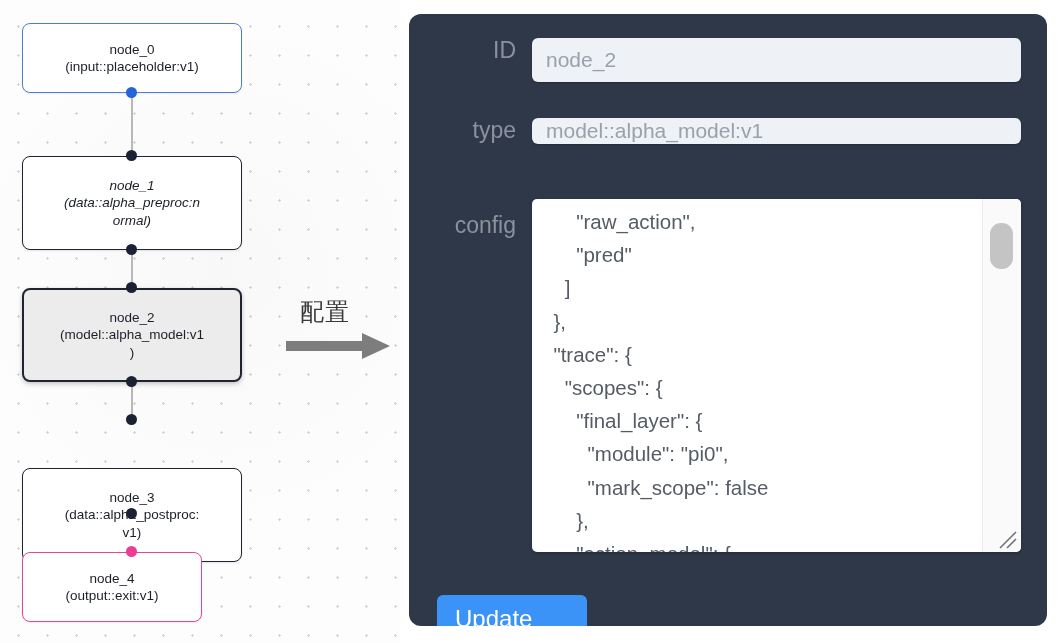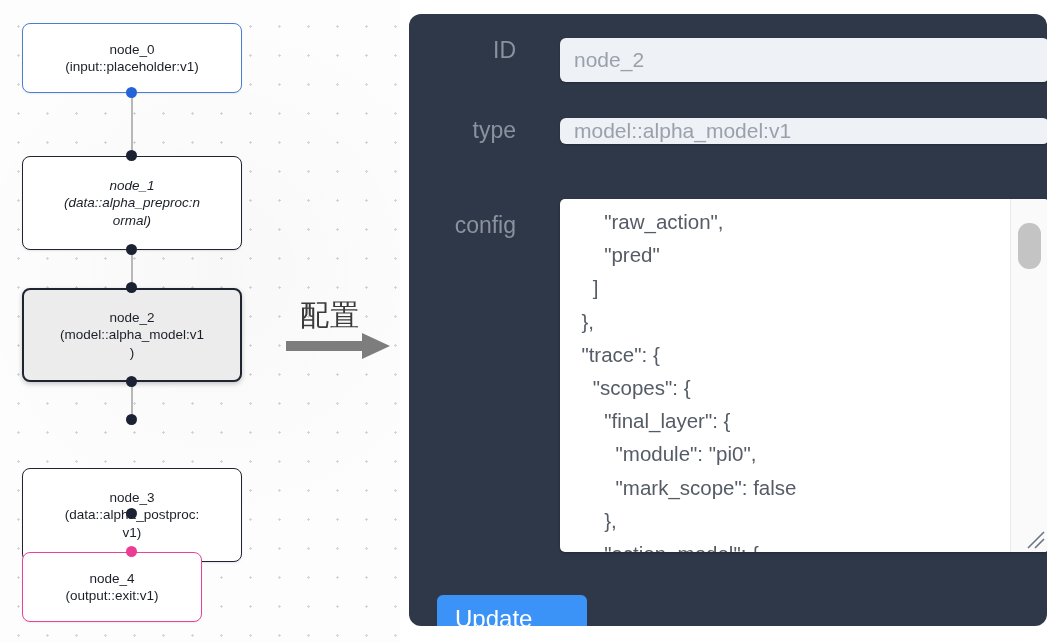--- a/index.html
+++ b/index.html
@@ -44,34 +44,34 @@
   .handle{
     position:absolute;width:11px;height:11px;border-radius:50%;
     background:#1b2233;z-index:5;
   }
   .handle.blue{background:#2563d9;}
   .handle.pink{background:#ec3d95;}
 
   
   #arrow-group{position:absolute;left:286px;top:296px;width:110px;height:70px;z-index:6;}
   #arrow-caption{
-    position:absolute;left:14px;top:0;font-size:29px;color:#3a3a3a;
+    position:absolute;left:14px;top:0;font-size:24px;color:#3a3a3a;
     letter-spacing:1px;font-family:"DejaVu Sans","Liberation Sans",sans-serif;
   }
   #arrow-shape{position:absolute;left:0px;top:36px;}
 
   
   #config-panel{
     position:absolute;left:409px;top:14px;width:638px;height:612px;
     box-sizing:border-box;
     background:#2f3849;border-radius:12px;
     z-index:7;
     overflow:hidden;
   }
-  .field-row{position:absolute;display:flex;align-items:flex-start;gap:28px;}
+  .field-row{position:absolute;display:flex;align-items:flex-start;}
   .field-label{
     color:#8b929e;font-size:23px;text-align:right;
     width:104px;flex:0 0 104px;padding-right:16px;box-sizing:border-box;
     line-height:1.1;
   }
   .text-input{
     box-sizing:border-box;background:#eef1f5;border:none;border-radius:6px;
     color:#9aa1ab;font-size:21px;padding:7px 14px;
     font-family:"Liberation Sans","DejaVu Sans",sans-serif;
     box-shadow:0 1px 2px rgba(0,0,0,0.25);

